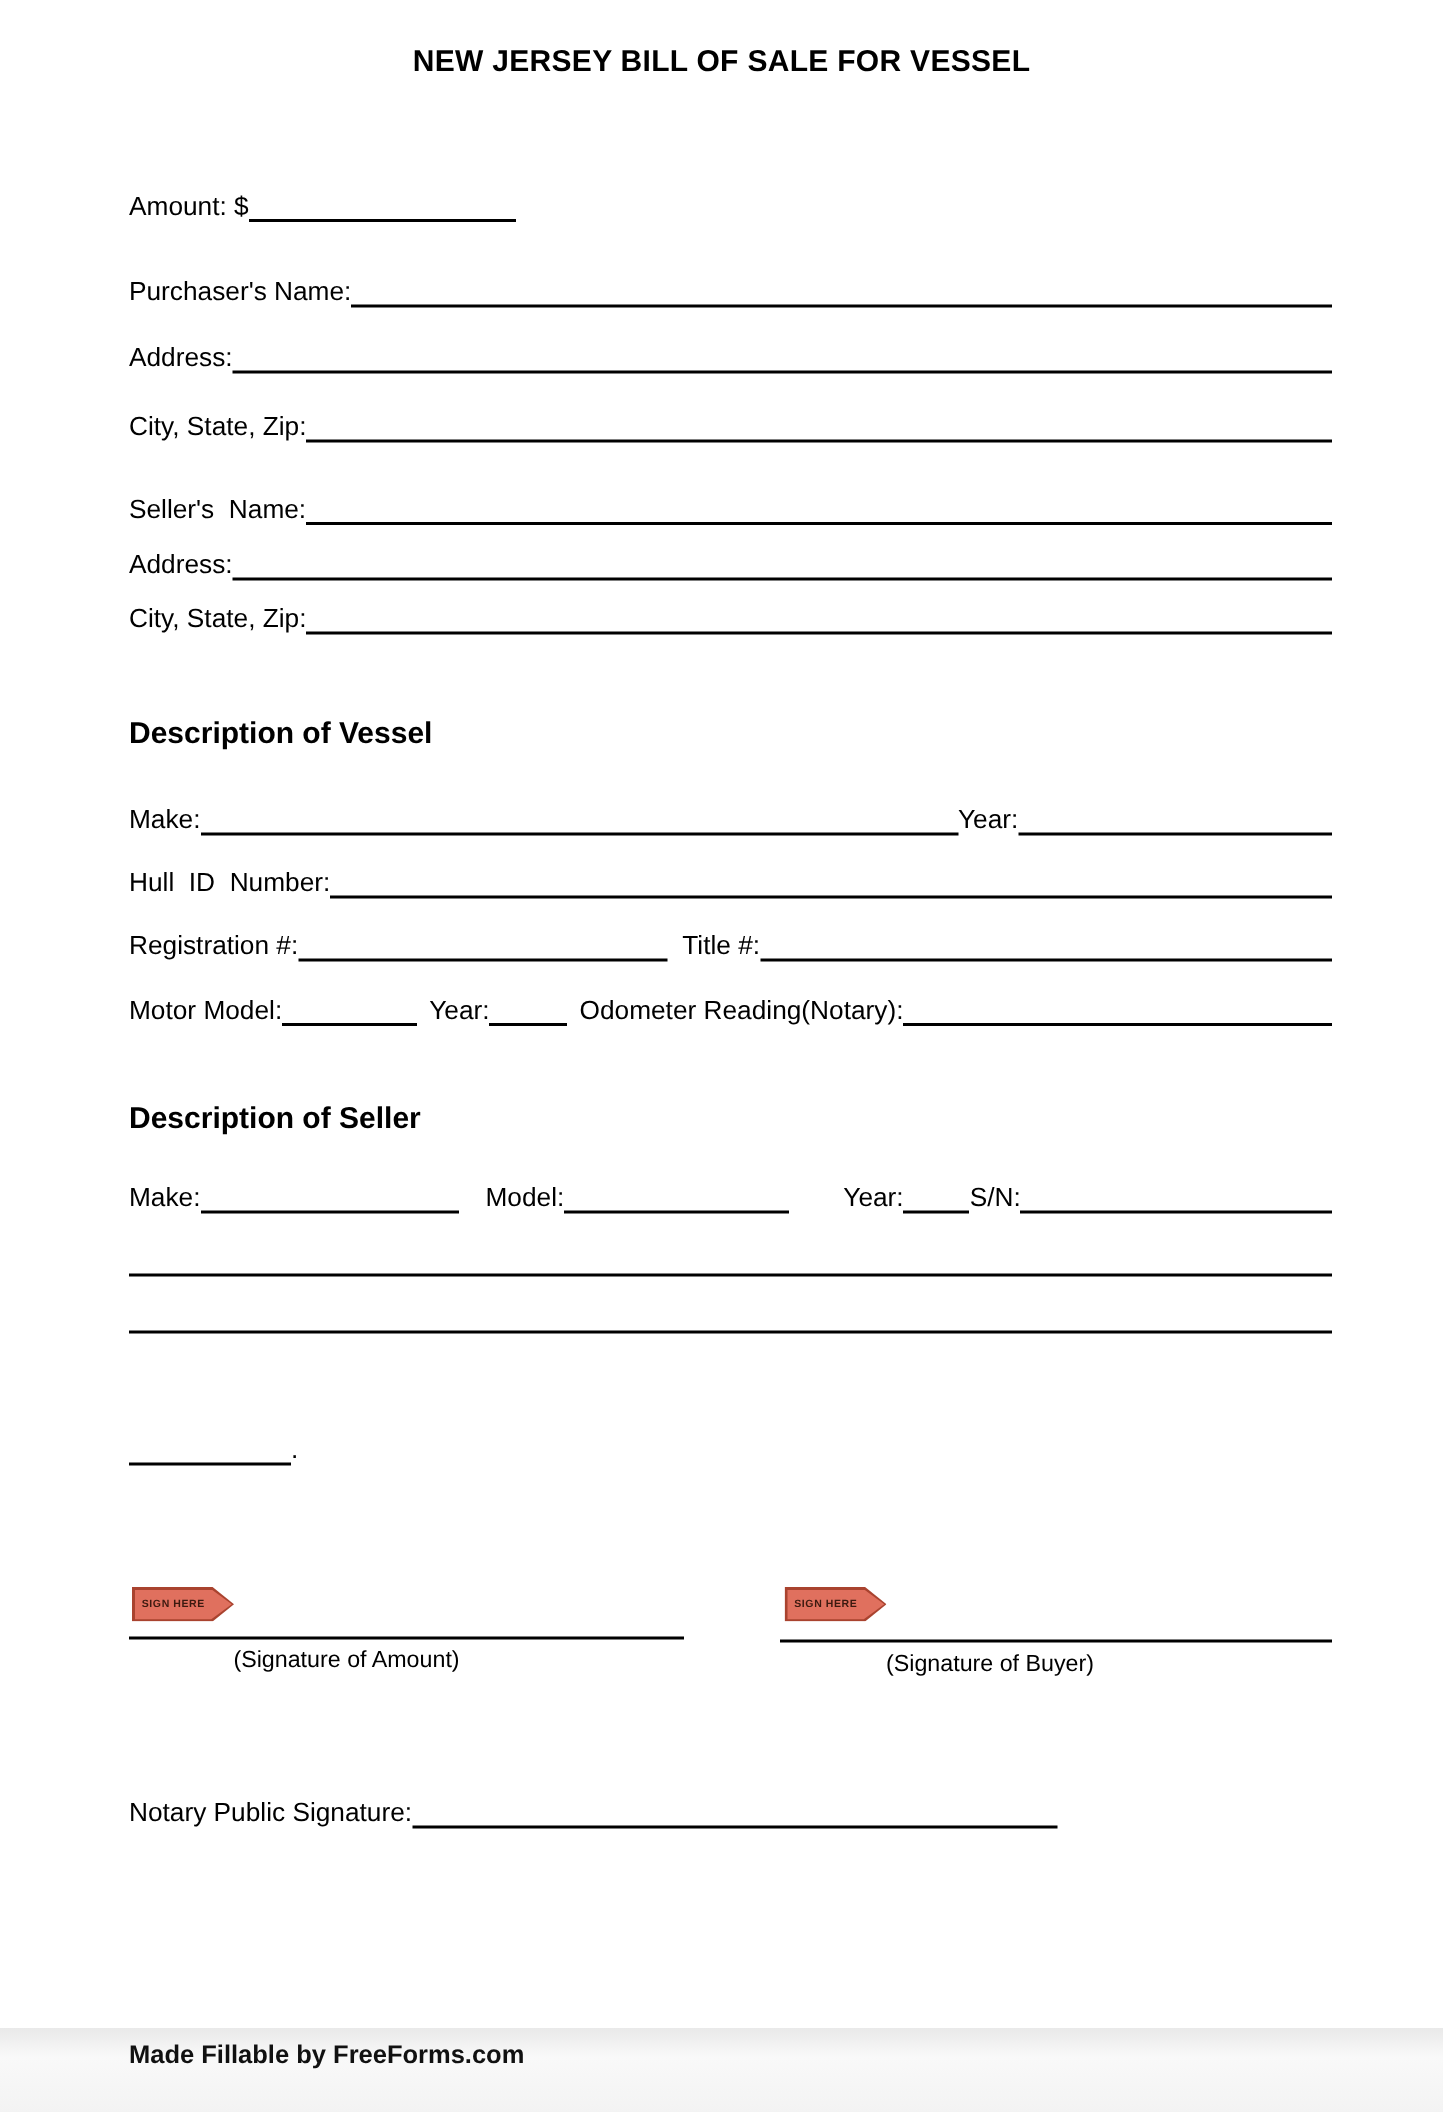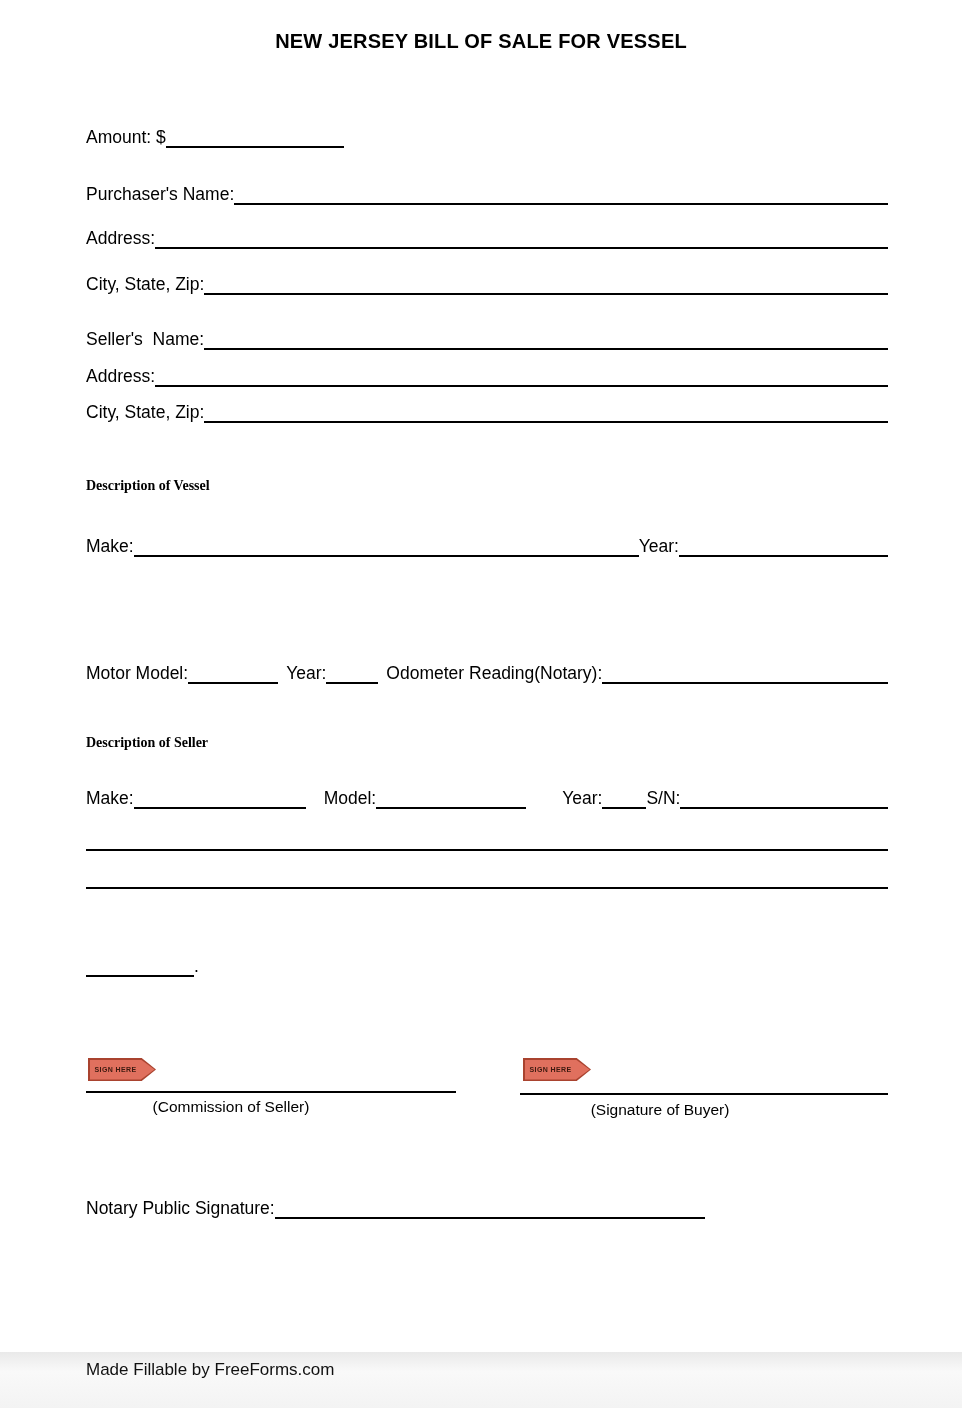--- a/index.html
+++ b/index.html
@@ -33,23 +33,22 @@
   .row .label { white-space: pre; text-align: right; }
   .blank {
     display: block;
     border-bottom: 2px solid #000;
     height: 0;
   }
   .fill { flex: 1; border-bottom: 2px solid #000; height: 0; }
   .section-heading {
     position: absolute;
     left: 86px;
-    font-size: 14px;
-    font-weight: bold;
-    font-family: Liberation Serif, serif;
+    font-size: 20px;
+    font-weight: bold;
   }
   .hline {
     position: absolute;
     border-bottom: 2px solid #000;
   }
   .caption {
     position: absolute;
     font-size: 15.5px;
     text-align: center;
   }
@@ -79,20 +78,21 @@
     position: absolute;
     left: 0; right: 0; bottom: 0;
     height: 56px;
     background: linear-gradient(to bottom, #e9e9e9 0%, #f9f9f9 35%, #f3f3f3 100%);
   }
   .footer-text {
     position: absolute;
     left: 86px; top: 8px;
     font-size: 17px;
     color: #111111;
+    font-weight: bold;
   }
   
   .gap8  { width: 8px;  flex: none; }
   .gap10 { width: 10px; flex: none; }
   .gap18 { width: 18px; flex: none; }
   .gap36 { width: 36px; flex: none; }
 </style>
 </head>
 <body>
 
@@ -133,21 +133,32 @@
 
   <div class="section-heading" style="top:478px">Description of Vessel</div>
 
   <div class="row" style="top:527px">
     <span class="label">Make:</span>
     <span class="blank" style="width:505px"></span>
     <span class="label">Year:</span>
     <span class="fill"></span>
   </div>
 
-
+  <div class="row" style="top:569px">
+    <span class="label">Hull  ID  Number:</span>
+    <span class="fill"></span>
+  </div>
+
+  <div class="row" style="top:611px">
+    <span class="label">Registration #:</span>
+    <span class="blank" style="width:246px"></span>
+    <span class="gap10"></span>
+    <span class="label">Title #:</span>
+    <span class="fill"></span>
+  </div>
 
   <div class="row" style="top:654px">
     <span class="label">Motor Model:</span>
     <span class="blank" style="width:90px"></span>
     <span class="gap8"></span>
     <span class="label">Year:</span>
     <span class="blank" style="width:52px"></span>
     <span class="gap8"></span>
     <span class="label">Odometer Reading(Notary):</span>
     <span class="fill"></span>
@@ -187,21 +198,21 @@
   </div>
   <div class="sticker" style="top:1058px; left:523px">
     <div class="sticker-inner">
       <span class="sticker-text">SIGN HERE</span>
     </div>
   </div>
 
   <div class="hline" style="top:1091px; left:86px; width:370px; height:2px"></div>
   <div class="hline" style="top:1093px; left:520px; width:368px; height:2px"></div>
 
-  <div class="caption" style="top:1098px; left:86px; width:290px">(Commission of Seller)</div>
+  <div class="caption" style="top:1098px; left:86px; width:290px">(Signature of Amount)</div>
   <div class="caption" style="top:1101px; left:520px; width:280px">(Signature of Buyer)</div>
 
   <div class="row" style="top:1189px">
     <span class="label">Notary Public Signature:</span>
     <span class="blank" style="width:430px"></span>
   </div>
 
   <div class="footer-band">
     <div class="footer-text">Made Fillable by FreeForms.com</div>
   </div>

